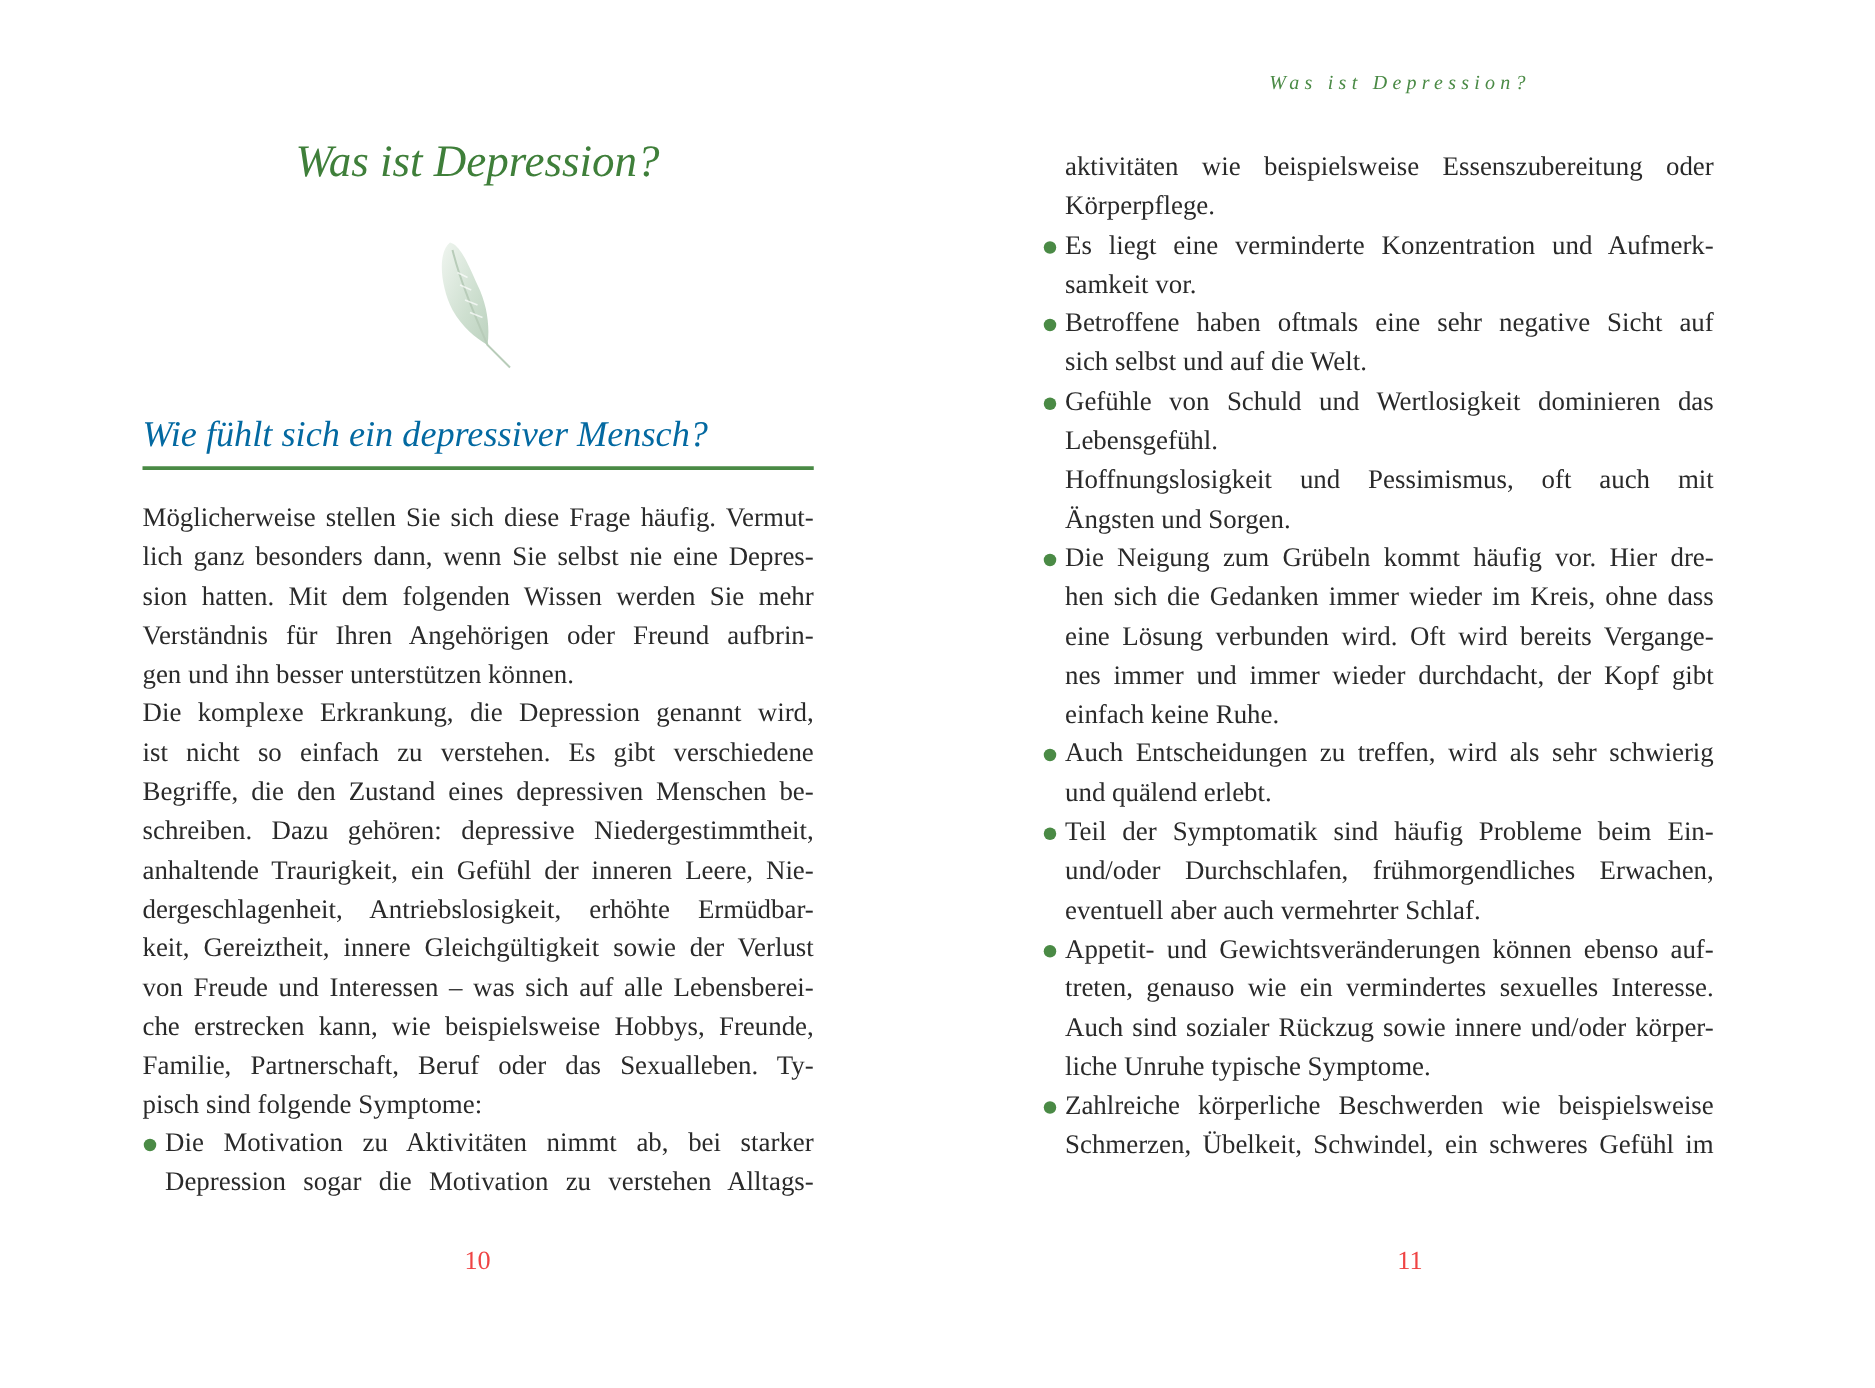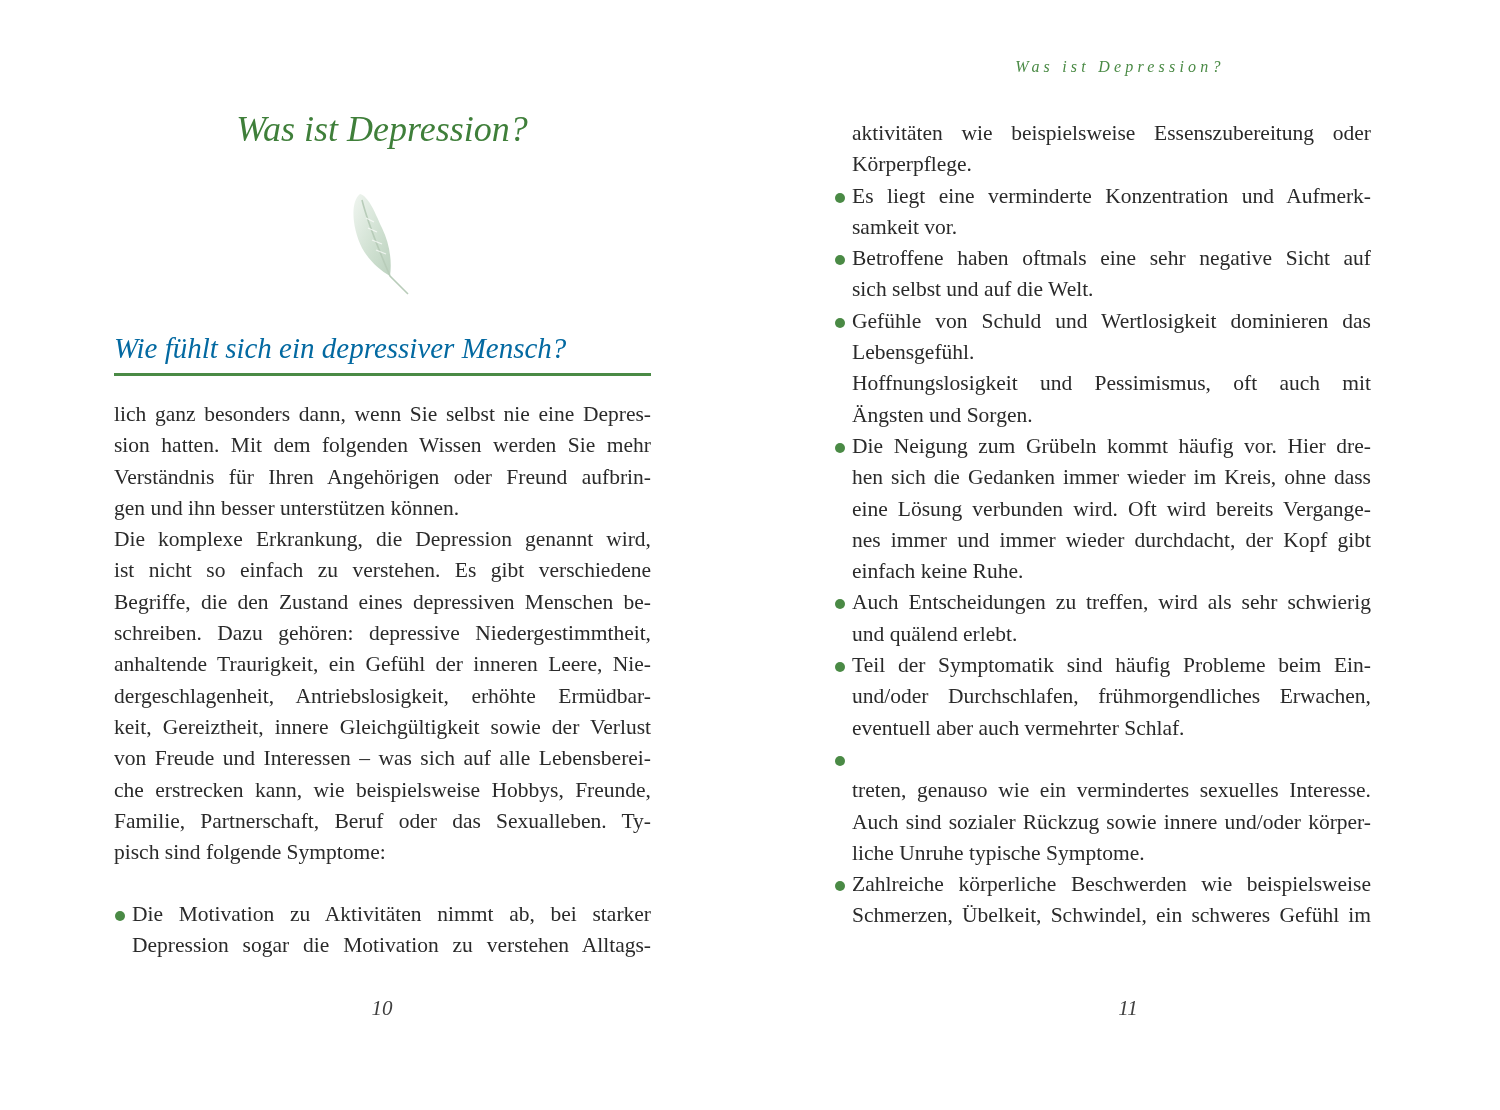--- a/index.html
+++ b/index.html
@@ -25,21 +25,21 @@
   .line { display: block; height: 31.3px; line-height: 31.3px; font-size: 21.5px;
           text-align: justify; text-align-last: justify; white-space: nowrap; position: relative; }
   .line.last { text-align-last: left; }
   .line span.txt { white-space: normal; }
   .bullet { position: absolute; left: -17px; top: 12px; width: 10px; height: 10px; border-radius: 50%; background: #4a8a45; }
 
   .left-body { top: 399px; left: 114px; width: 537px; }
   .left-bullet { top: 899px; left: 132px; width: 519px; }
   .right-body { top: 118px; left: 102px; width: 519px; }
 
-  .page-number { position: absolute; top: 996px; font-size: 21px; color: #404040; width: 60px; text-align: center; font-style: italic; }
+  .page-number { position: absolute; top: 996px; font-size: 21px; color: #ef4444; width: 60px; text-align: center; }
   .pn-left { left: 352px; }
   .pn-right { left: 348px; }
 </style>
 </head>
 <body>
 
 <div class="page page-left">
   <h1 class="chapter-title">Was ist Depression?</h1>
 
   <svg class="feather" viewBox="0 0 70 110">
@@ -52,20 +52,21 @@
     </defs>
     <path d="M14 6 C4 14, 6 40, 16 60 C24 74, 34 82, 44 88 C46 74, 44 56, 36 40 C28 22, 22 8, 14 6 Z" fill="url(#fg)" opacity="0.9"></path>
     <path d="M16 12 C22 36, 32 60, 44 88 L62 106" stroke="#b8ccb9" stroke-width="1.6" fill="none"></path>
     <path d="M20 30 L28 34 M22 40 L31 44 M26 52 L36 56 M30 62 L40 66" stroke="#ffffff" stroke-width="1.2" opacity="0.7"></path>
   </svg>
 
   <h2 class="section-heading">Wie fühlt sich ein depressiver Mensch?</h2>
   <div class="section-rule"></div>
 
   <div class="lines left-body" id="left-body">
+      <div class="line"><span class="txt">Möglicherweise stellen Sie sich diese Frage häufig. Vermut-</span></div>
       <div class="line"><span class="txt">lich ganz besonders dann, wenn Sie selbst nie eine Depres-</span></div>
       <div class="line"><span class="txt">sion hatten. Mit dem folgenden Wissen werden Sie mehr</span></div>
       <div class="line"><span class="txt">Verständnis für Ihren Angehörigen oder Freund aufbrin-</span></div>
       <div class="line last"><span class="txt">gen und ihn besser unterstützen können.</span></div>
       <div class="line"><span class="txt">Die komplexe Erkrankung, die Depression genannt wird,</span></div>
       <div class="line"><span class="txt">ist nicht so einfach zu verstehen. Es gibt verschiedene</span></div>
       <div class="line"><span class="txt">Begriffe, die den Zustand eines depressiven Menschen be-</span></div>
       <div class="line"><span class="txt">schreiben. Dazu gehören: depressive Niedergestimmtheit,</span></div>
       <div class="line"><span class="txt">anhaltende Traurigkeit, ein Gefühl der inneren Leere, Nie-</span></div>
       <div class="line"><span class="txt">dergeschlagenheit, Antriebslosigkeit, erhöhte Ermüdbar-</span></div>
@@ -101,21 +102,21 @@
       <div class="line"><span class="bullet"></span><span class="txt">Die Neigung zum Grübeln kommt häufig vor. Hier dre-</span></div>
       <div class="line"><span class="txt">hen sich die Gedanken immer wieder im Kreis, ohne dass</span></div>
       <div class="line"><span class="txt">eine Lösung verbunden wird. Oft wird bereits Vergange-</span></div>
       <div class="line"><span class="txt">nes immer und immer wieder durchdacht, der Kopf gibt</span></div>
       <div class="line last"><span class="txt">einfach keine Ruhe.</span></div>
       <div class="line"><span class="bullet"></span><span class="txt">Auch Entscheidungen zu treffen, wird als sehr schwierig</span></div>
       <div class="line last"><span class="txt">und quälend erlebt.</span></div>
       <div class="line"><span class="bullet"></span><span class="txt">Teil der Symptomatik sind häufig Probleme beim Ein-</span></div>
       <div class="line"><span class="txt">und/oder Durchschlafen, frühmorgendliches Erwachen,</span></div>
       <div class="line last"><span class="txt">eventuell aber auch vermehrter Schlaf.</span></div>
-      <div class="line"><span class="bullet"></span></div>
+      <div class="line"><span class="bullet"></span><span class="txt">Appetit- und Gewichtsveränderungen können ebenso auf-</span></div>
       <div class="line"><span class="txt">treten, genauso wie ein vermindertes sexuelles Interesse.</span></div>
       <div class="line"><span class="txt">Auch sind sozialer Rückzug sowie innere und/oder körper-</span></div>
       <div class="line last"><span class="txt">liche Unruhe typische Symptome.</span></div>
       <div class="line"><span class="bullet"></span><span class="txt">Zahlreiche körperliche Beschwerden wie beispielsweise</span></div>
       <div class="line"><span class="txt">Schmerzen, Übelkeit, Schwindel, ein schweres Gefühl im</span></div>
     </div>
 
   <div class="page-number pn-right">11</div>
 </div>
 

